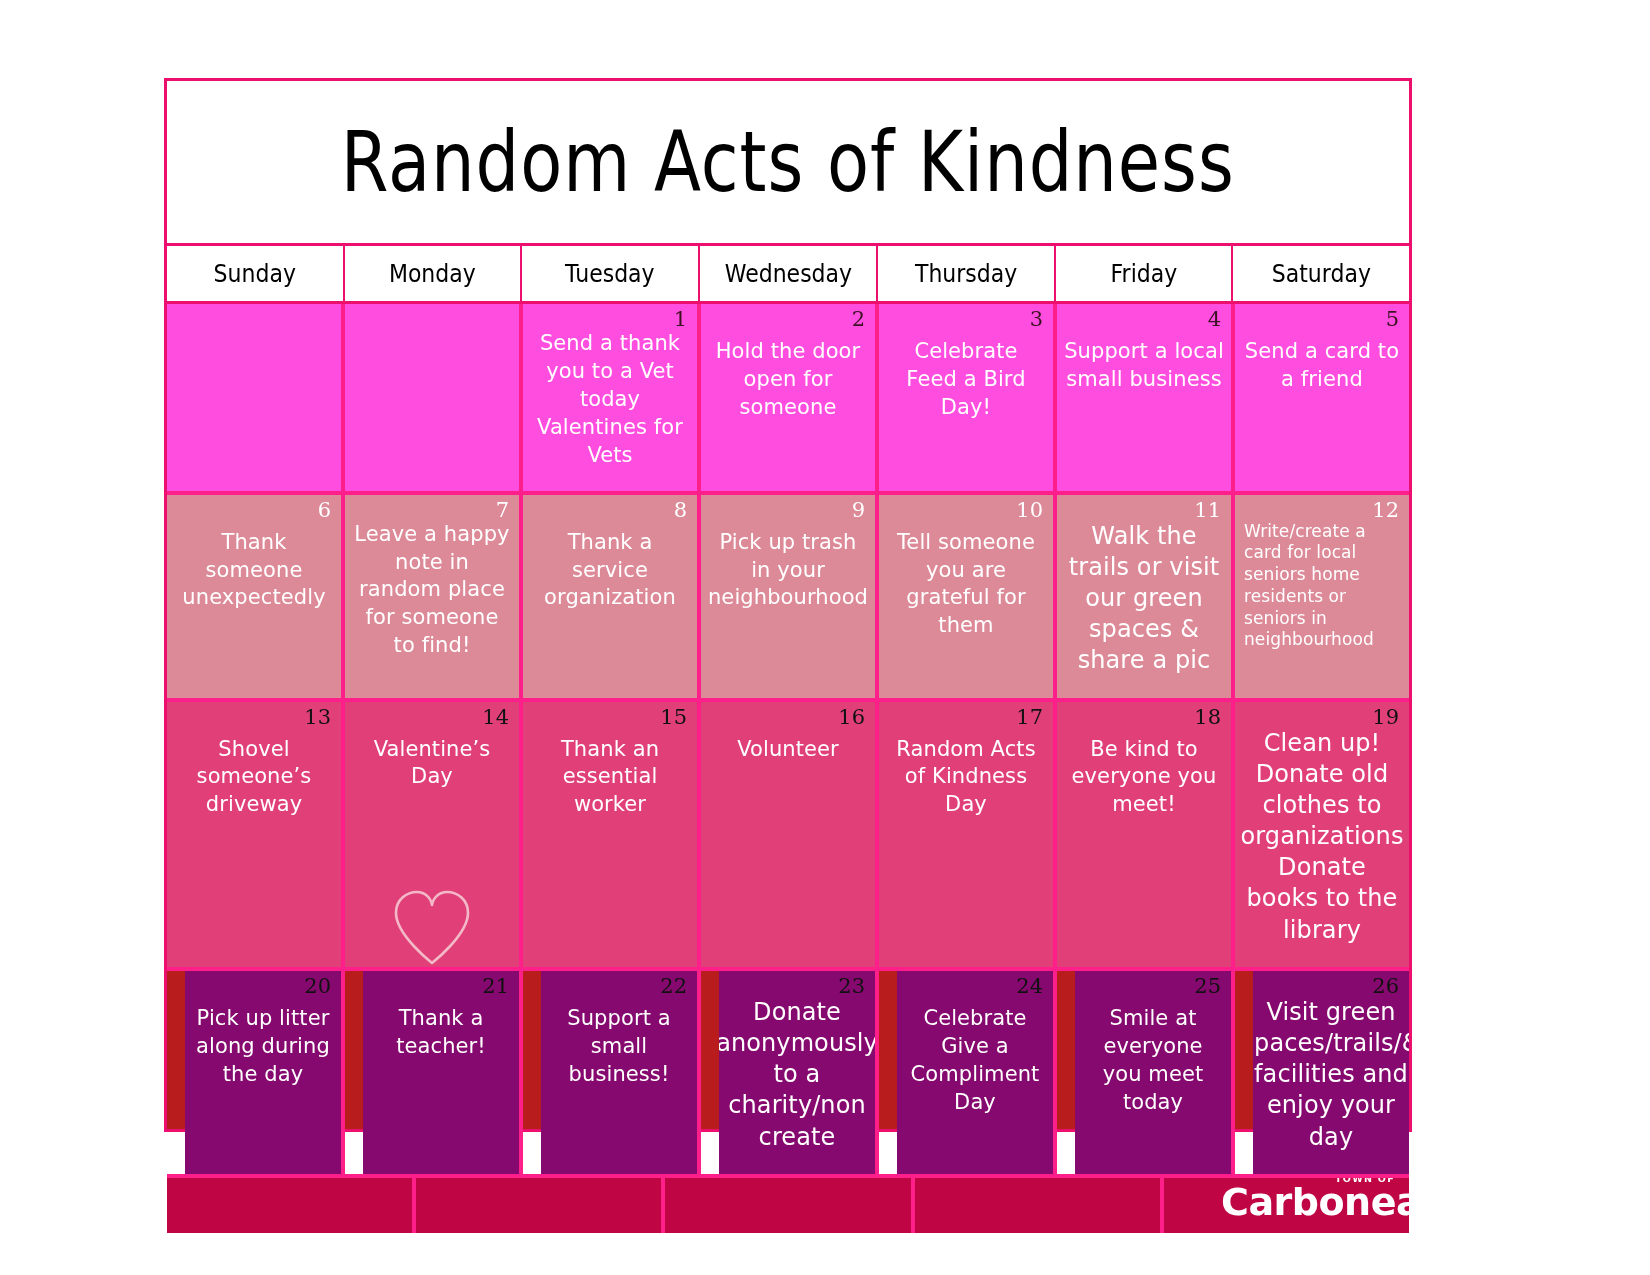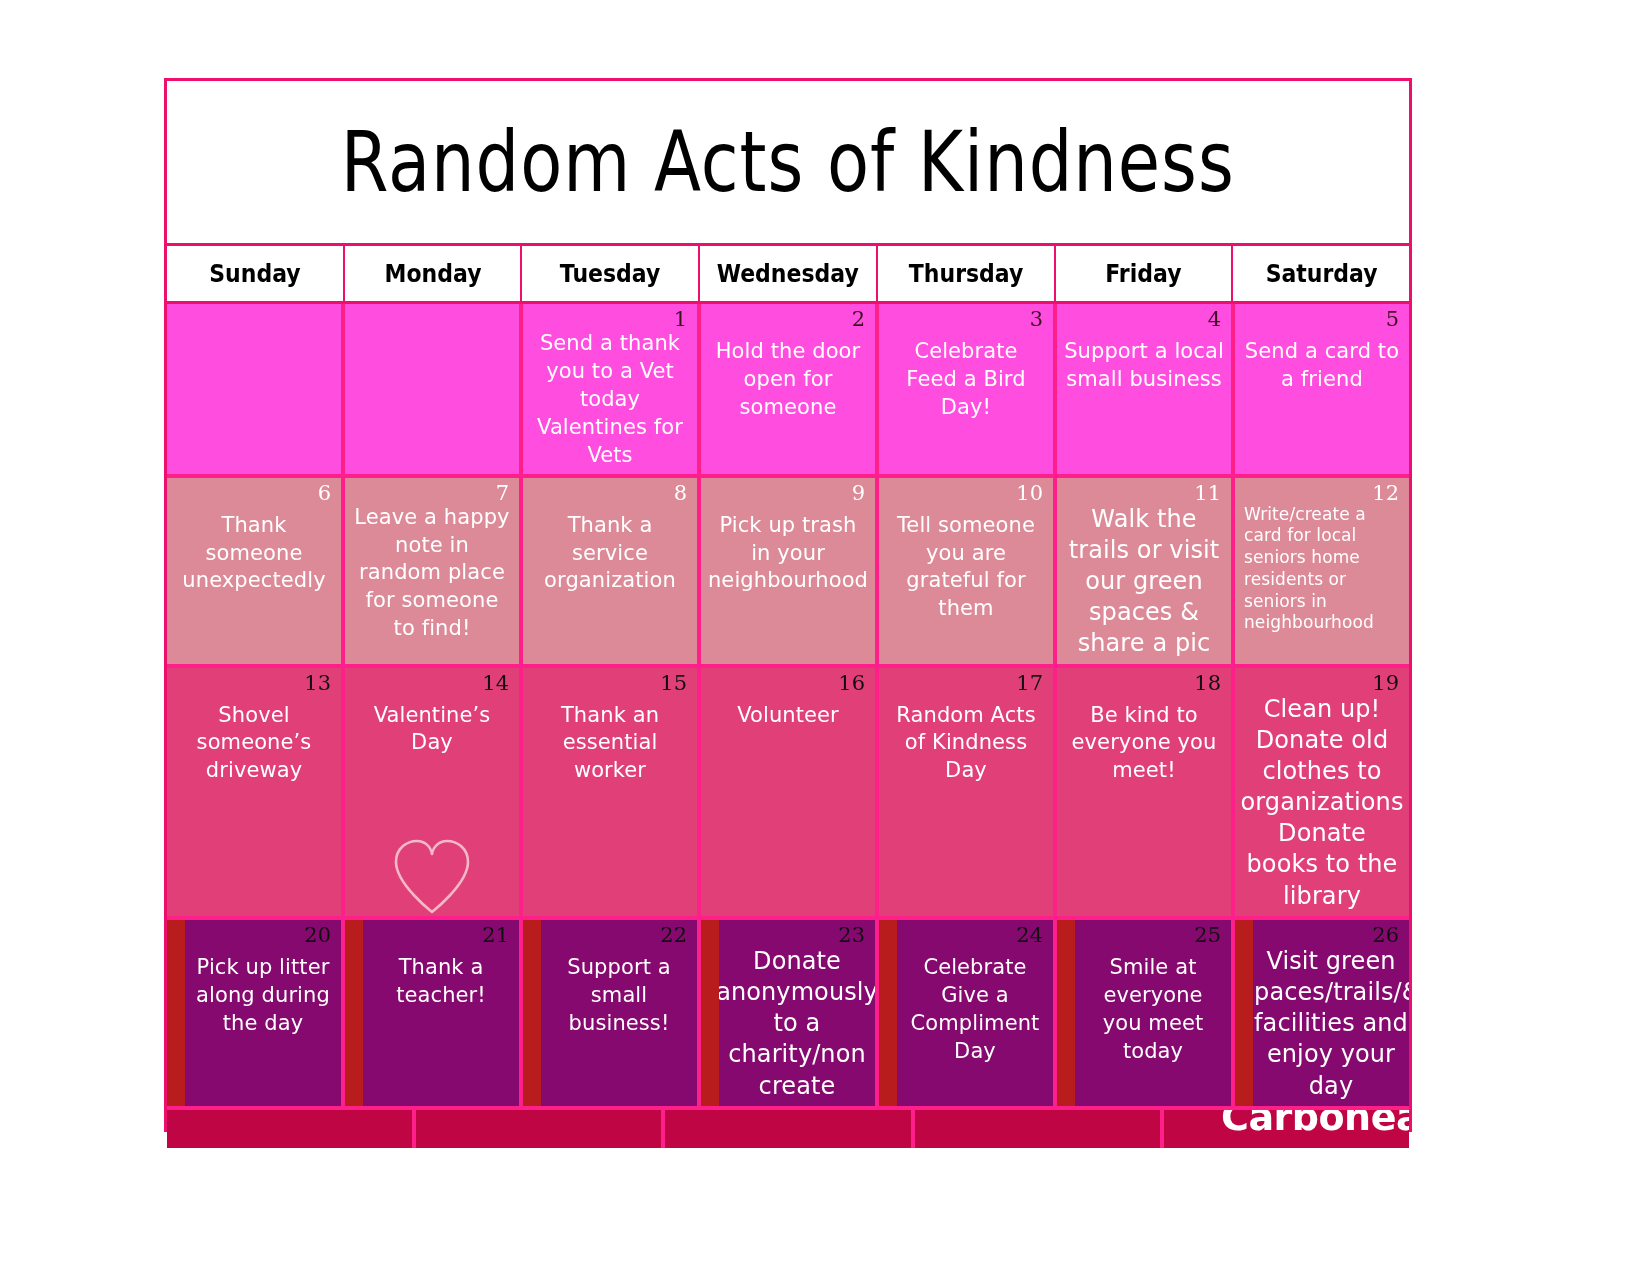--- a/index.html
+++ b/index.html
@@ -64,21 +64,21 @@
     background: #ffffff;
   }
   .weekday-cell {
     flex: 1 1 0;
     display: flex;
     align-items: center;
     justify-content: center;
     border-right: 2px solid #ec0f6e;
     box-sizing: border-box;
     font-size: 25px;
-    font-weight: bold;
+    font-weight: normal;
     color: #000000;
     font-family: "DejaVu Sans", sans-serif;
     transform: none;
   }
   .weekday-cell:last-child { border-right: none; }
   .weekday-cell span {
     display: inline-block;
     transform: scaleX(0.88);
   }
 
@@ -116,21 +116,21 @@
     color: #111111;
     line-height: 1.05;
     z-index: 2;
   }
   
   .wk1 .day-num { color: #3a1220; }
   .wk2 .day-num { color: #ffffff; }
 
   .day-body {
     margin-top: 34px;
-    padding: 0 7px 4px 7px;
+    padding: 0 7px 21px 7px;
     flex: 1 1 auto;
     display: flex;
     flex-direction: column;
     justify-content: flex-start;
     align-items: center;
     text-align: center;
     color: #ffffff;
     font-family: "DejaVu Sans", sans-serif;
     font-size: 21px;
     line-height: 1.33;

